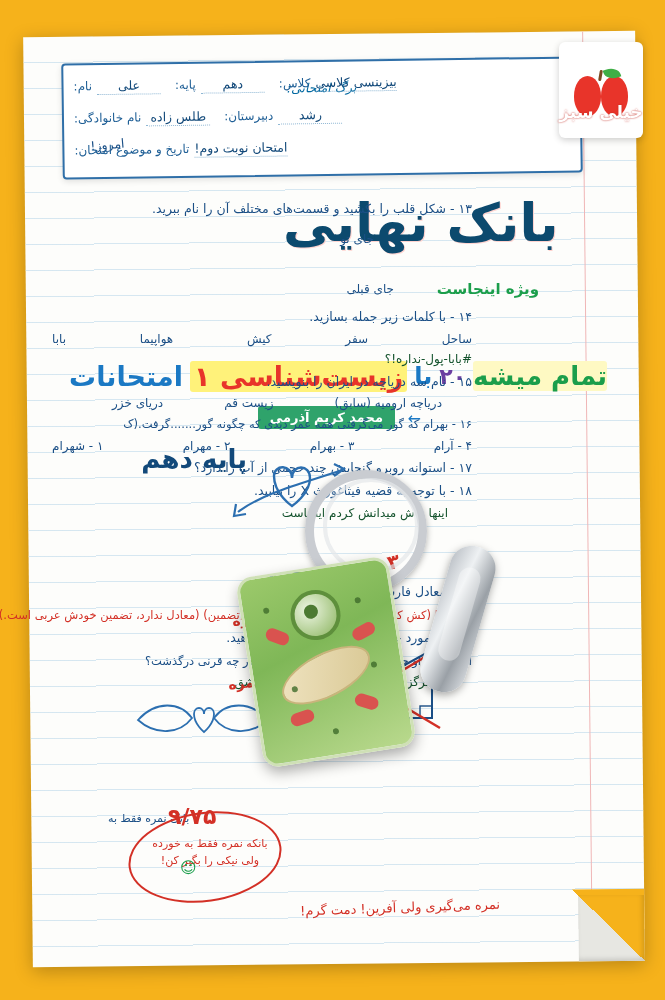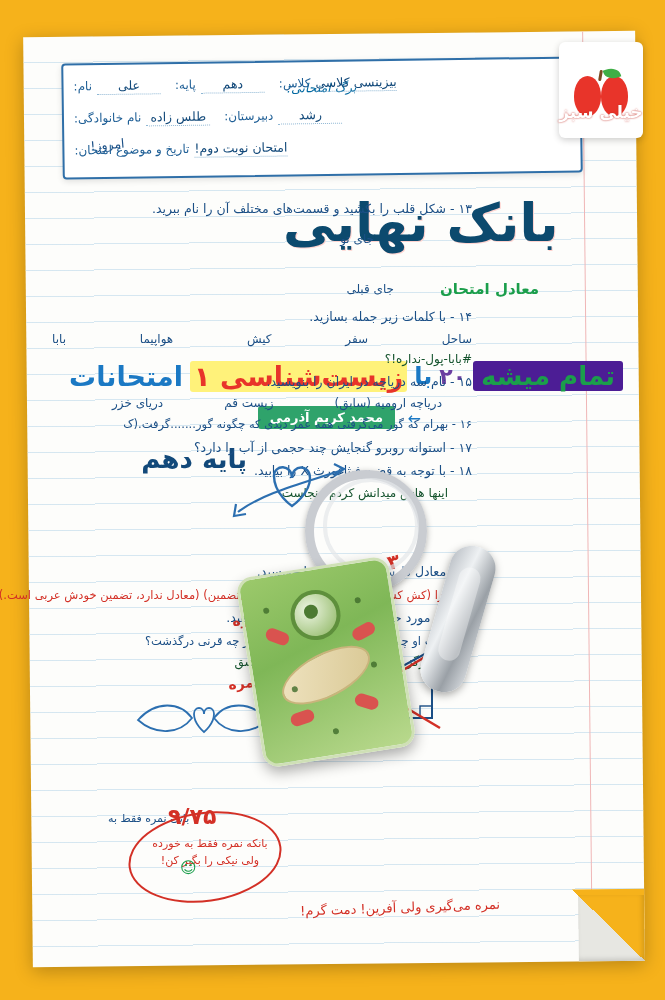--- a/index.html
+++ b/index.html
@@ -106,21 +106,21 @@
   }
   .ribbon{
     position:absolute;right:36px;top:352px;width:560px;height:48px;
     display:flex;flex-direction:row-reverse;align-items:center;gap:7px;
     direction:rtl;
   }
   .ribbon .w1{font-size:27px;font-weight:bold;color:#1b79c4;}
   .ribbon .w2{font-size:27px;font-weight:bold;color:#e8342a;background:#fff27a;padding:0 4px;border-radius:3px;}
   .ribbon .w3{font-size:24px;font-weight:bold;color:#1b79c4;}
   .ribbon .w4{font-size:22px;font-weight:bold;color:#6b3fa0;}
-  .ribbon .w5{font-size:26px;font-weight:bold;color:#1b9e4b;background:#4c1d95;padding:0 8px;border-radius:3px;}
+  .ribbon .w5{font-size:26px;font-weight:bold;color:#1b9e4b;background:#fef9c3;padding:0 0;border-radius:3px;}
   .badge-author{
     position:absolute;right:270px;top:406px;
     background:#2fa36b;color:#fff;font-size:13px;font-weight:bold;
     padding:4px 12px;border-radius:3px;
   }
   .badge-arrow{
     position:absolute;right:244px;top:409px;color:#1b79c4;font-size:16px;
   }
   .grade{
     position:absolute;right:418px;top:444px;color:#12497a;font-size:26px;font-weight:bold;
@@ -294,21 +294,21 @@
     <div class="half-l"></div>
     <div class="half-r"></div>
     <div class="stem"></div>
     <div class="leaf"></div>
   </div>
   <div class="brand">خیلی سبز</div>
 </div>
 
 <div class="title-block">
   <div class="title-main">بانک نهایی</div>
-  <div class="title-sub">معادل امتحان</div>
+  <div class="title-sub">ویژه اینجاست</div>
 </div>
 
 <div class="ribbon">
   <span class="w1">امتحانات</span>
   <span class="w2">زیست‌شناسی ۱</span>
   <span class="w3">با</span>
   <span class="w4">۲۰</span>
   <span class="w5">تمام میشه</span>
 </div>
 
@@ -352,20 +352,26 @@
   </div>
   <div class="opts" style="padding-right:30px;padding-left:60px">
     <span>دریای خزر</span>
     <span>زیست قم</span>
     <span>دریاچه ارومیه (سابق)</span>
   </div>
 
   <div class="q small">
     <span>۱۶ -</span>
     <span>بهرام که گور می‌گرفتی همه عمر    دیدی که چگونه گور.......گرفت.(ک</span>
+  </div>
+  <div class="opts">
+    <span>۱ - شهرام</span>
+    <span>۲ - مهرام</span>
+    <span>۳ - بهرام</span>
+    <span>۴ - آرام</span>
   </div>
 
   <div class="q">
     <span>۱۷ -</span>
     <span>استوانه روبرو گنجایش چند حجمی از آب را دارد؟</span>
   </div>
 
   <div class="q">
     <span>۱۸ -</span>
     <span>با توجه به قضیه فیثاغورث X را بیابید.</span>

